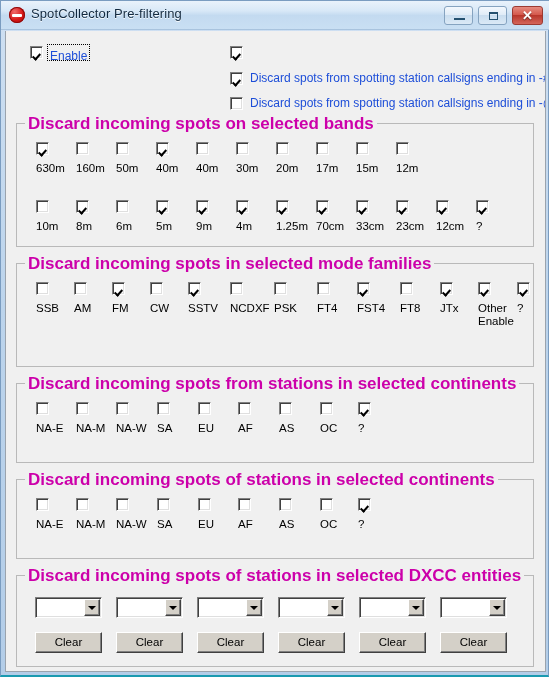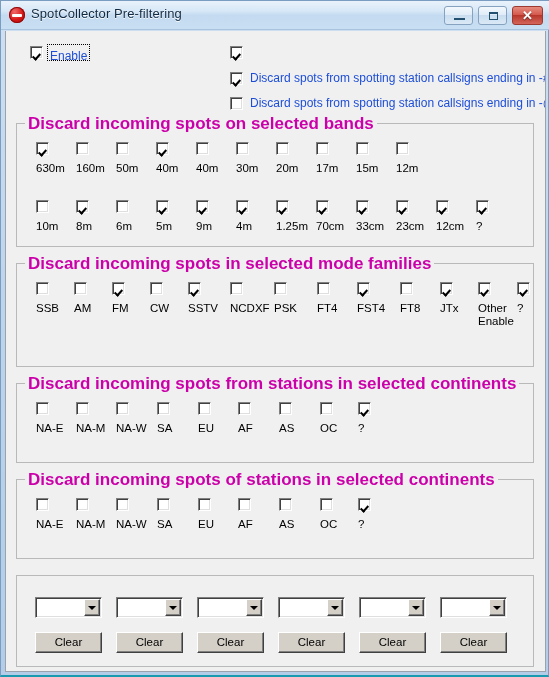--- a/index.html
+++ b/index.html
@@ -551,20 +551,21 @@
         <div class="cb" style="left:0; top:0;"></div>
         <div class="cap">OC</div>
       </div>
       <div class="colitem" style="left:341px; top:18px;">
         <div class="cb on" style="left:0; top:0;"></div>
         <div class="cap">?</div>
       </div>
     </div>
 
     <div class="group" style="left:10px; top:544px; width:518px; height:92px;">
+      <div class="group-title">Discard incoming spots of stations in selected DXCC entities</div>
 
       <div class="combo" style="left:18px; top:21px;">
         <div class="val"></div>
         <div class="arrowbtn"></div>
       </div>
       <button class="clearbtn" style="left:18px; top:56px;">Clear</button>
 
       <div class="combo" style="left:99px; top:21px;">
         <div class="val"></div>
         <div class="arrowbtn"></div>

